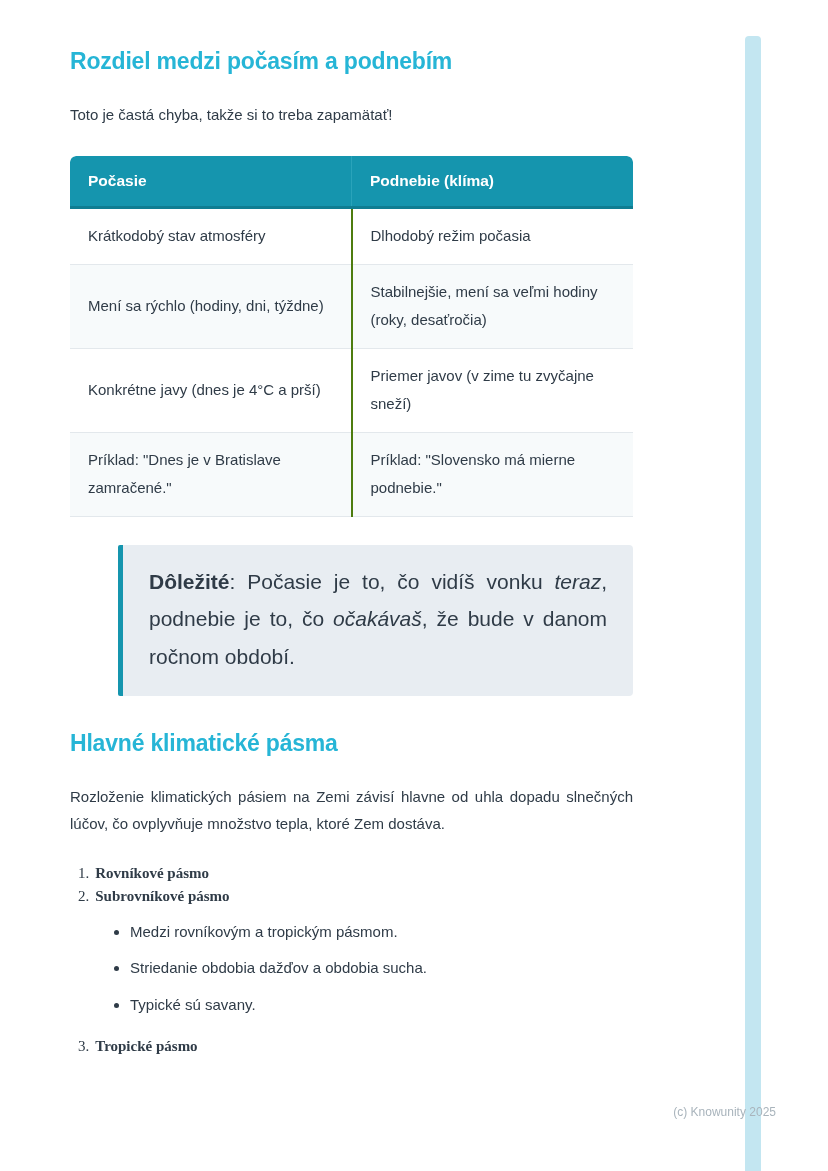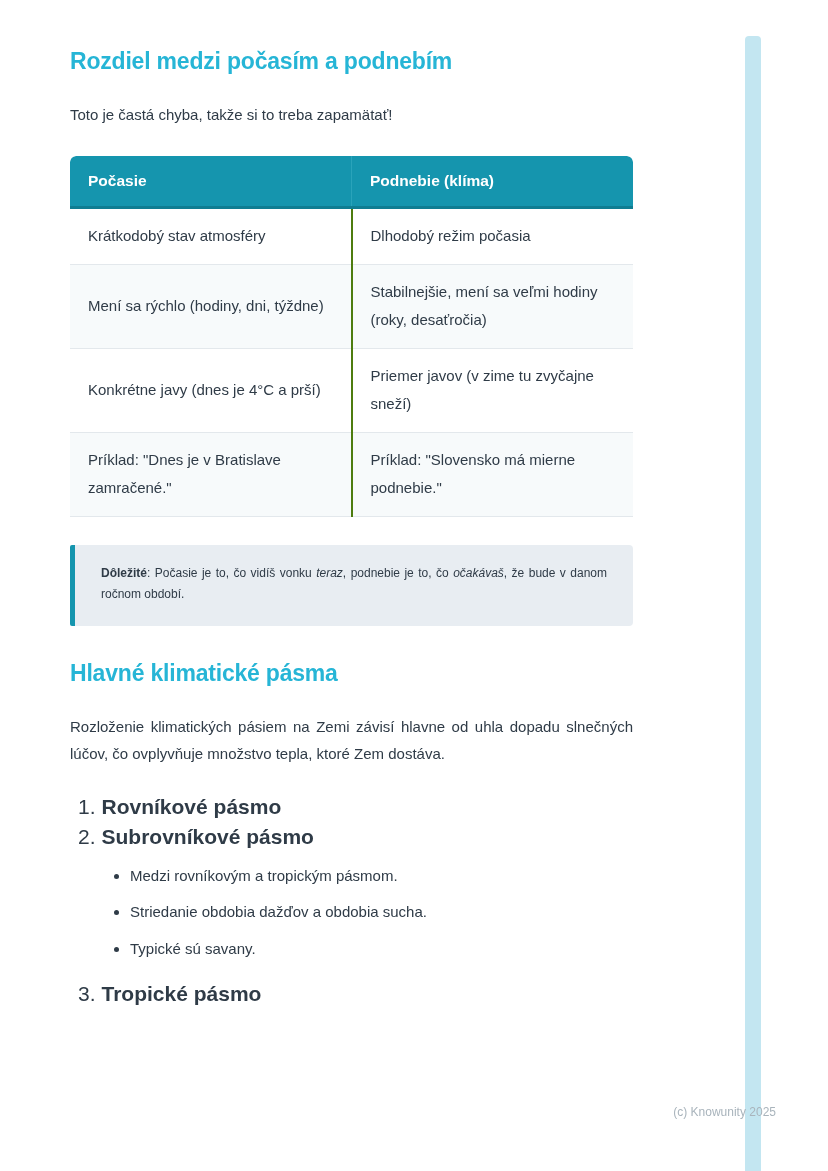--- a/index.html
+++ b/index.html
@@ -75,32 +75,34 @@
   }
   table.cmp td + td { border-left: 2px solid #4d7c0f; }
   table.cmp tbody tr:nth-child(even) { background: #f7fafb; }
   table.cmp tbody tr:nth-child(odd)  { background: #ffffff; }
 
   .callout {
     background: #e8edf2;
     border-left: 5px solid #1595ae;
     border-radius: 2px 4px 4px 2px;
     padding: 18px 26px 20px 26px;
-    font-size: 12px;
+    font-size: 21px;
     line-height: 1.8;
     text-align: justify;
     margin-bottom: 34px;
+    margin-left: 48px;
   }
   .callout .b { font-weight: bold; }
   .callout .i { font-style: italic; }
 
   .olist { padding-left: 8px; }
   .oitem-head {
-    font-size: 21px;
+    font-size: 15px;
     margin-bottom: 6px;
+    font-family: Liberation Serif, serif;
   }
   .oitem-num { margin-right: 6px; }
   .oitem-title { font-weight: bold; }
   ul.bullets {
     list-style: disc;
     padding-left: 52px;
     margin: 16px 0 22px 0;
   }
   ul.bullets li {
     font-size: 15px;

